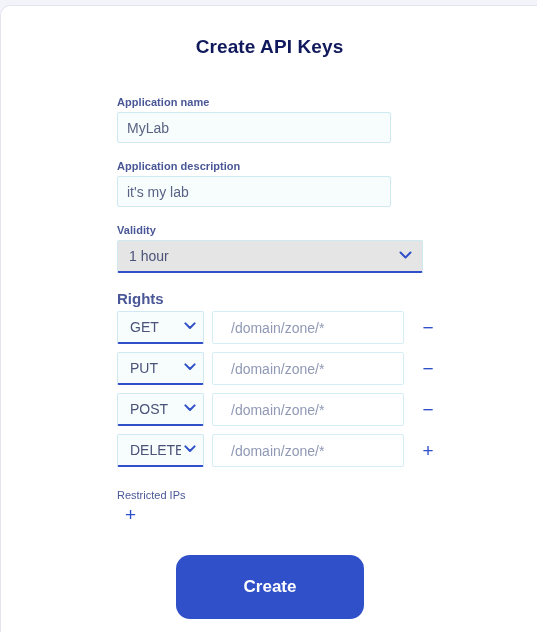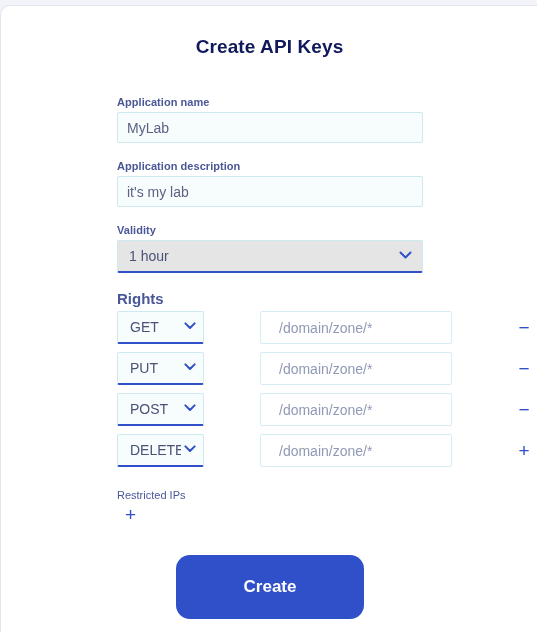--- a/index.html
+++ b/index.html
@@ -55,21 +55,21 @@
     color: #4a5797;
     margin-bottom: 4px;
     letter-spacing: 0.05px;
   }
 
   .field-block { margin-bottom: 17px; }
 
   .text-input {
     box-sizing: border-box;
     display: block;
-    width: 306px;
+    width: 274px;
     height: 31px;
     padding: 0 9px;
     font-family: "Liberation Sans", sans-serif;
     font-size: 14px;
     color: #5a6384;
     background: #f7fcfd;
     border: 1px solid #cfe9f3;
     border-radius: 2px;
     outline: none;
   }
@@ -101,21 +101,20 @@
     line-height: 0;
   }
 
   
   #rights-label { font-size: 15px; font-weight: bold; color: #4a5797; margin-bottom: 4px; }
 
   .right-row {
     display: flex;
     align-items: center;
     margin-bottom: 8px;
-    gap: 48px;
   }
   .verb-wrap { position: relative; width: 87px; flex: 0 0 87px; }
   .verb-sel {
     box-sizing: border-box;
     width: 87px;
     height: 33px;
     padding: 0 22px 0 12px;
     font-family: "Liberation Sans", sans-serif;
     font-size: 14px;
     color: #4a5278;

